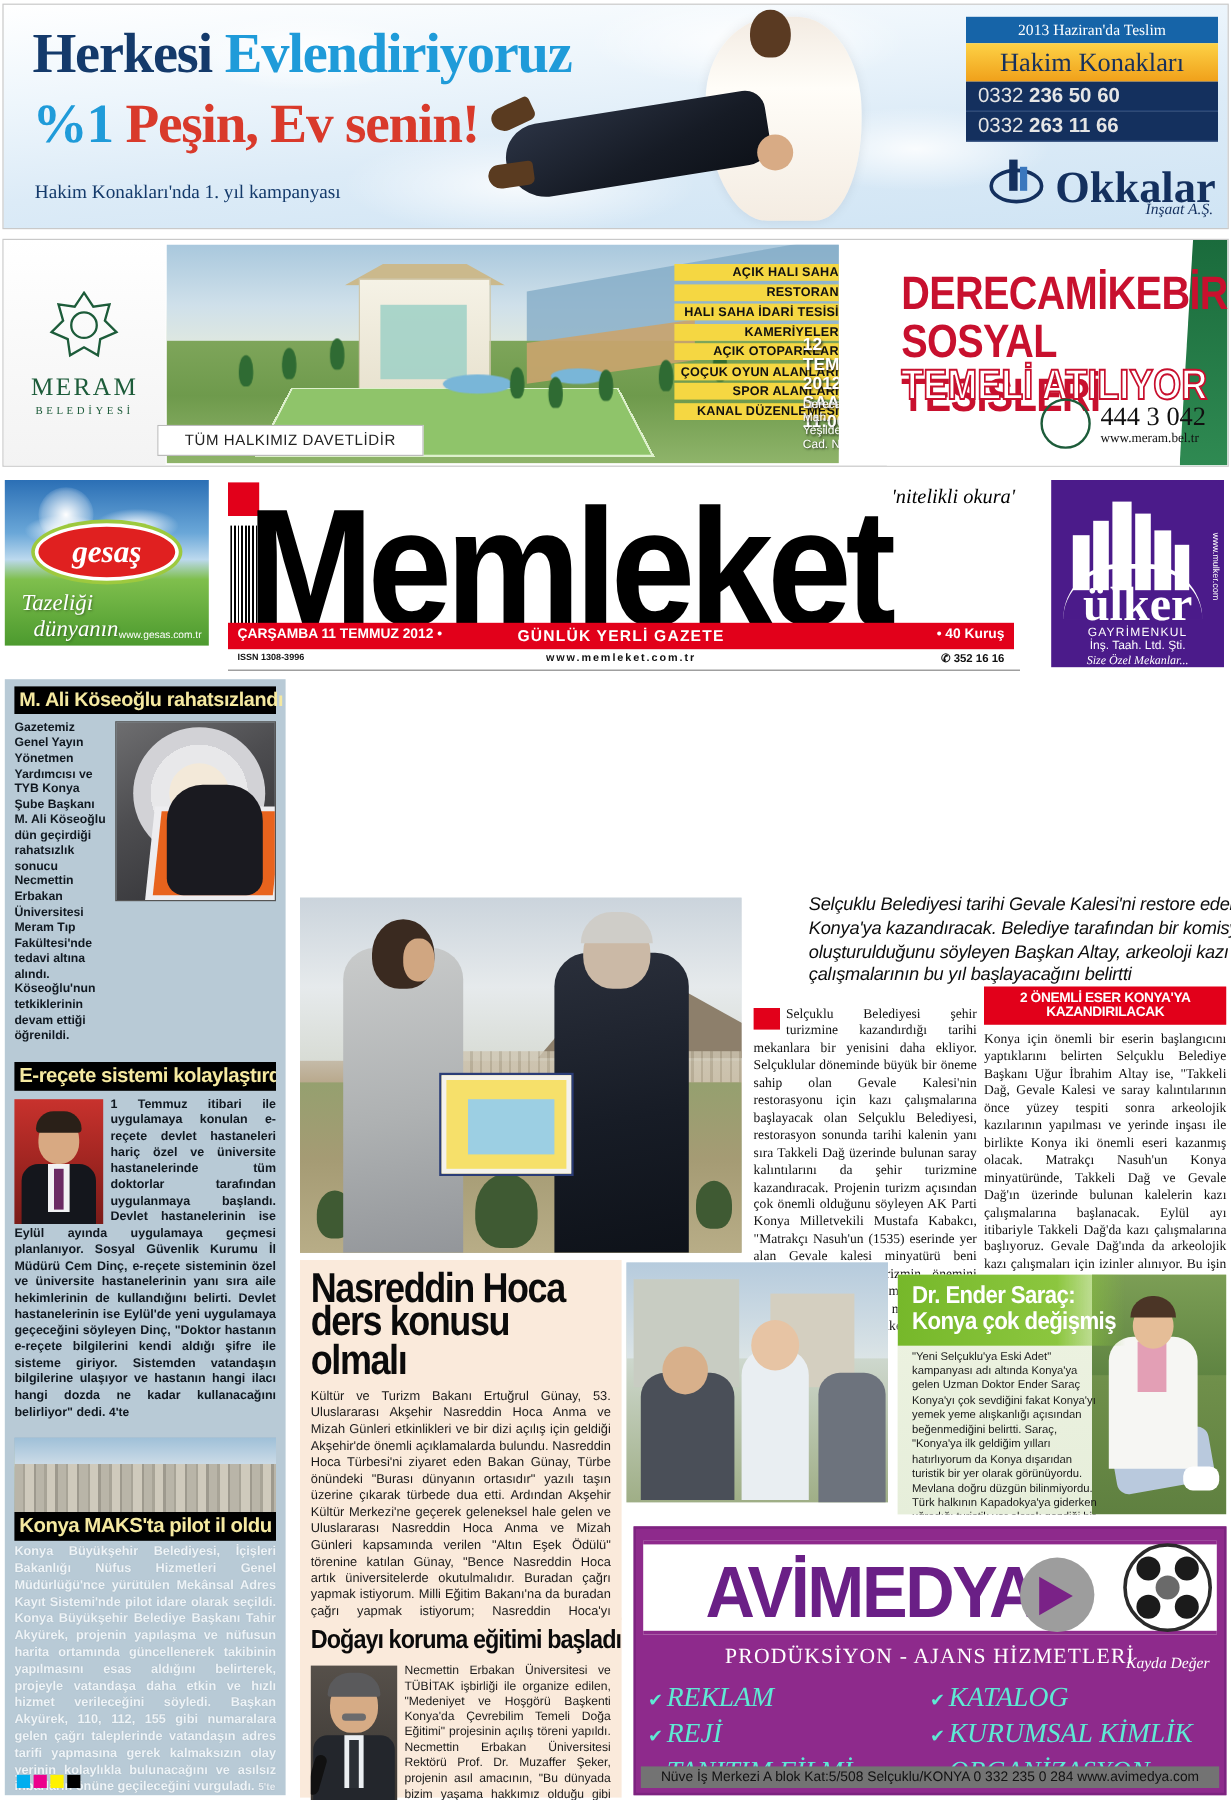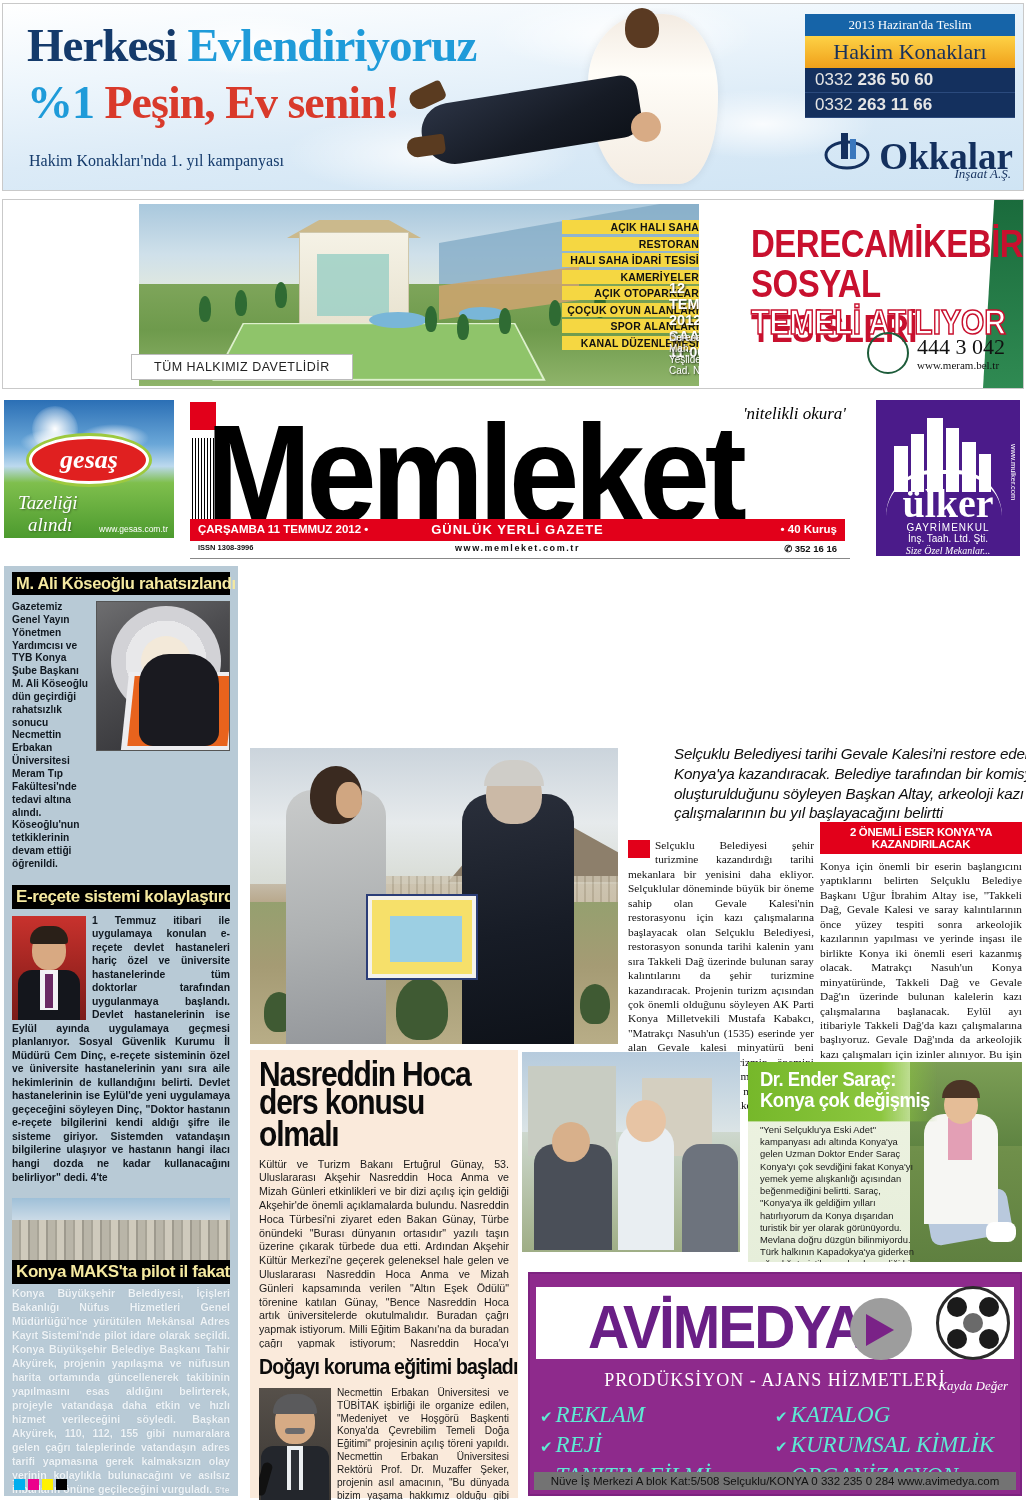--- a/index.html
+++ b/index.html
@@ -374,20 +374,27 @@
         <ellipse cx="24" cy="30" rx="21" ry="13" fill="none" stroke="#14305e" stroke-width="3"></ellipse>
         <rect x="18" y="8" width="7" height="26" fill="#14305e"></rect>
         <rect x="27" y="14" width="6" height="20" fill="#3a77bd"></rect>
       </svg>
       <span class="ok-logo-txt">Okkalar</span>
     </div>
     <div class="ok-logo-sub">İnşaat A.Ş.</div>
   </div>
 
   <div class="ad-meram">
+    <div class="mer-left">
+      <svg class="mer-logo-star" viewBox="0 0 60 60">
+        <polygon points="30,2 38,14 52,12 48,26 58,36 44,42 42,56 30,49 18,56 16,42 2,36 12,26 8,12 22,14" fill="none" stroke="#1d5c3a" stroke-width="2"></polygon>
+        <circle cx="30" cy="30" r="11" fill="none" stroke="#1d5c3a" stroke-width="2"></circle>
+      </svg>
+      <div class="mer-name"><span>MERAM</span><small>BELEDİYESİ</small></div>
+    </div>
 
     <div class="mer-photo">
       <div class="mer-sky"></div>
       <div class="mer-water"></div>
       <div class="mer-grass"></div>
       <div class="mer-pergola"></div>
       <div class="mer-bld-roof"></div>
       <div class="mer-bld"></div>
       <div class="mer-bld-glass"></div>
       <div class="mer-pitch"></div>
@@ -434,21 +441,21 @@
   </div>
 
   <div class="masthead">
     <div class="gesas">
       <div class="gesas-cloud"></div>
       <div class="gesas-sun"></div>
       <div class="gesas-logo">
           <span>gesaş</span>
         </div>
       <div class="gesas-t1">Tazeliği</div>
-      <div class="gesas-t2">alındı</div>
+      <div class="gesas-t2">dünyanın</div>
       <div class="gesas-www">www.gesas.com.tr</div>
     </div>
 
     <div class="mh-redblock"></div>
     <div class="mh-barcode"></div>
     <div class="mh-title">Memleket</div>
     <div class="mh-slogan">'nitelikli okura'</div>
 
     <div class="mh-redbar">
       <span class="l">ÇARŞAMBA 11 TEMMUZ 2012 •</span>
@@ -509,21 +516,21 @@
           </div>
           <div class="ere-text"><span>1 Temmuz itibari ile uygulamaya konulan e-reçete devlet hastaneleri hariç özel ve üniversite hastanelerinde tüm doktorlar tarafından uygulanmaya başlandı. Devlet hastanelerinin ise Eylül ayında uygulamaya geçmesi planlanıyor. Sosyal Güvenlik Kurumu İl Müdürü Cem Dinç, e-reçete sisteminin özel ve üniversite hastanelerinin yanı sıra aile hekimlerinin de kullandığını belirti. Devlet hastanelerinin ise Eylül'de yeni uygulamaya geçeceğini söyleyen Dinç, "Doktor hastanın e-reçete bilgilerini kendi aldığı şifre ile sisteme giriyor. Sistemden vatandaşın bilgilerine ulaşıyor ve hastanın hangi ilacı hangi dozda ne kadar kullanacağını belirliyor" dedi.</span> <span class="cont">4'te</span></div>
         </div>
       </div>
 
       <div class="lc-section" style="clear:both">
         <div class="maks-photo">
           <div class="maks-sky"></div>
           <div class="maks-city"></div>
         </div>
-        <div class="lc-h">Konya MAKS'ta pilot il fakat</div>
+        <div class="lc-h">Konya MAKS'ta pilot il oldu</div>
         <div class="maks-text"><span>Konya Büyükşehir Belediyesi, İçişleri Bakanlığı Nüfus Hizmetleri Genel Müdürlüğü'nce yürütülen Mekânsal Adres Kayıt Sistemi'nde pilot idare olarak seçildi. Konya Büyükşehir Belediye Başkanı Tahir Akyürek, projenin yapılaşma ve nüfusun harita ortamında güncellenerek takibinin yapılmasını esas aldığını belirterek, projeyle vatandaşa daha etkin ve hızlı hizmet verileceğini söyledi. Başkan Akyürek, 110, 112, 155 gibi numaralara gelen çağrı taleplerinde vatandaşın adres tarifi yapmasına gerek kalmaksızın olay yerinin kolaylıkla bulunacağını ve asılsız ihbarların önüne geçileceğini vurguladı.</span> <span class="ref">5'te</span></div>
       </div>
 
     </div>
     <div class="cmyk">
       <i style="background:#00aeef"></i>
       <i style="background:#ec008c"></i>
       <i style="background:#fff200"></i>
       <i style="background:#000000"></i>
     </div>

